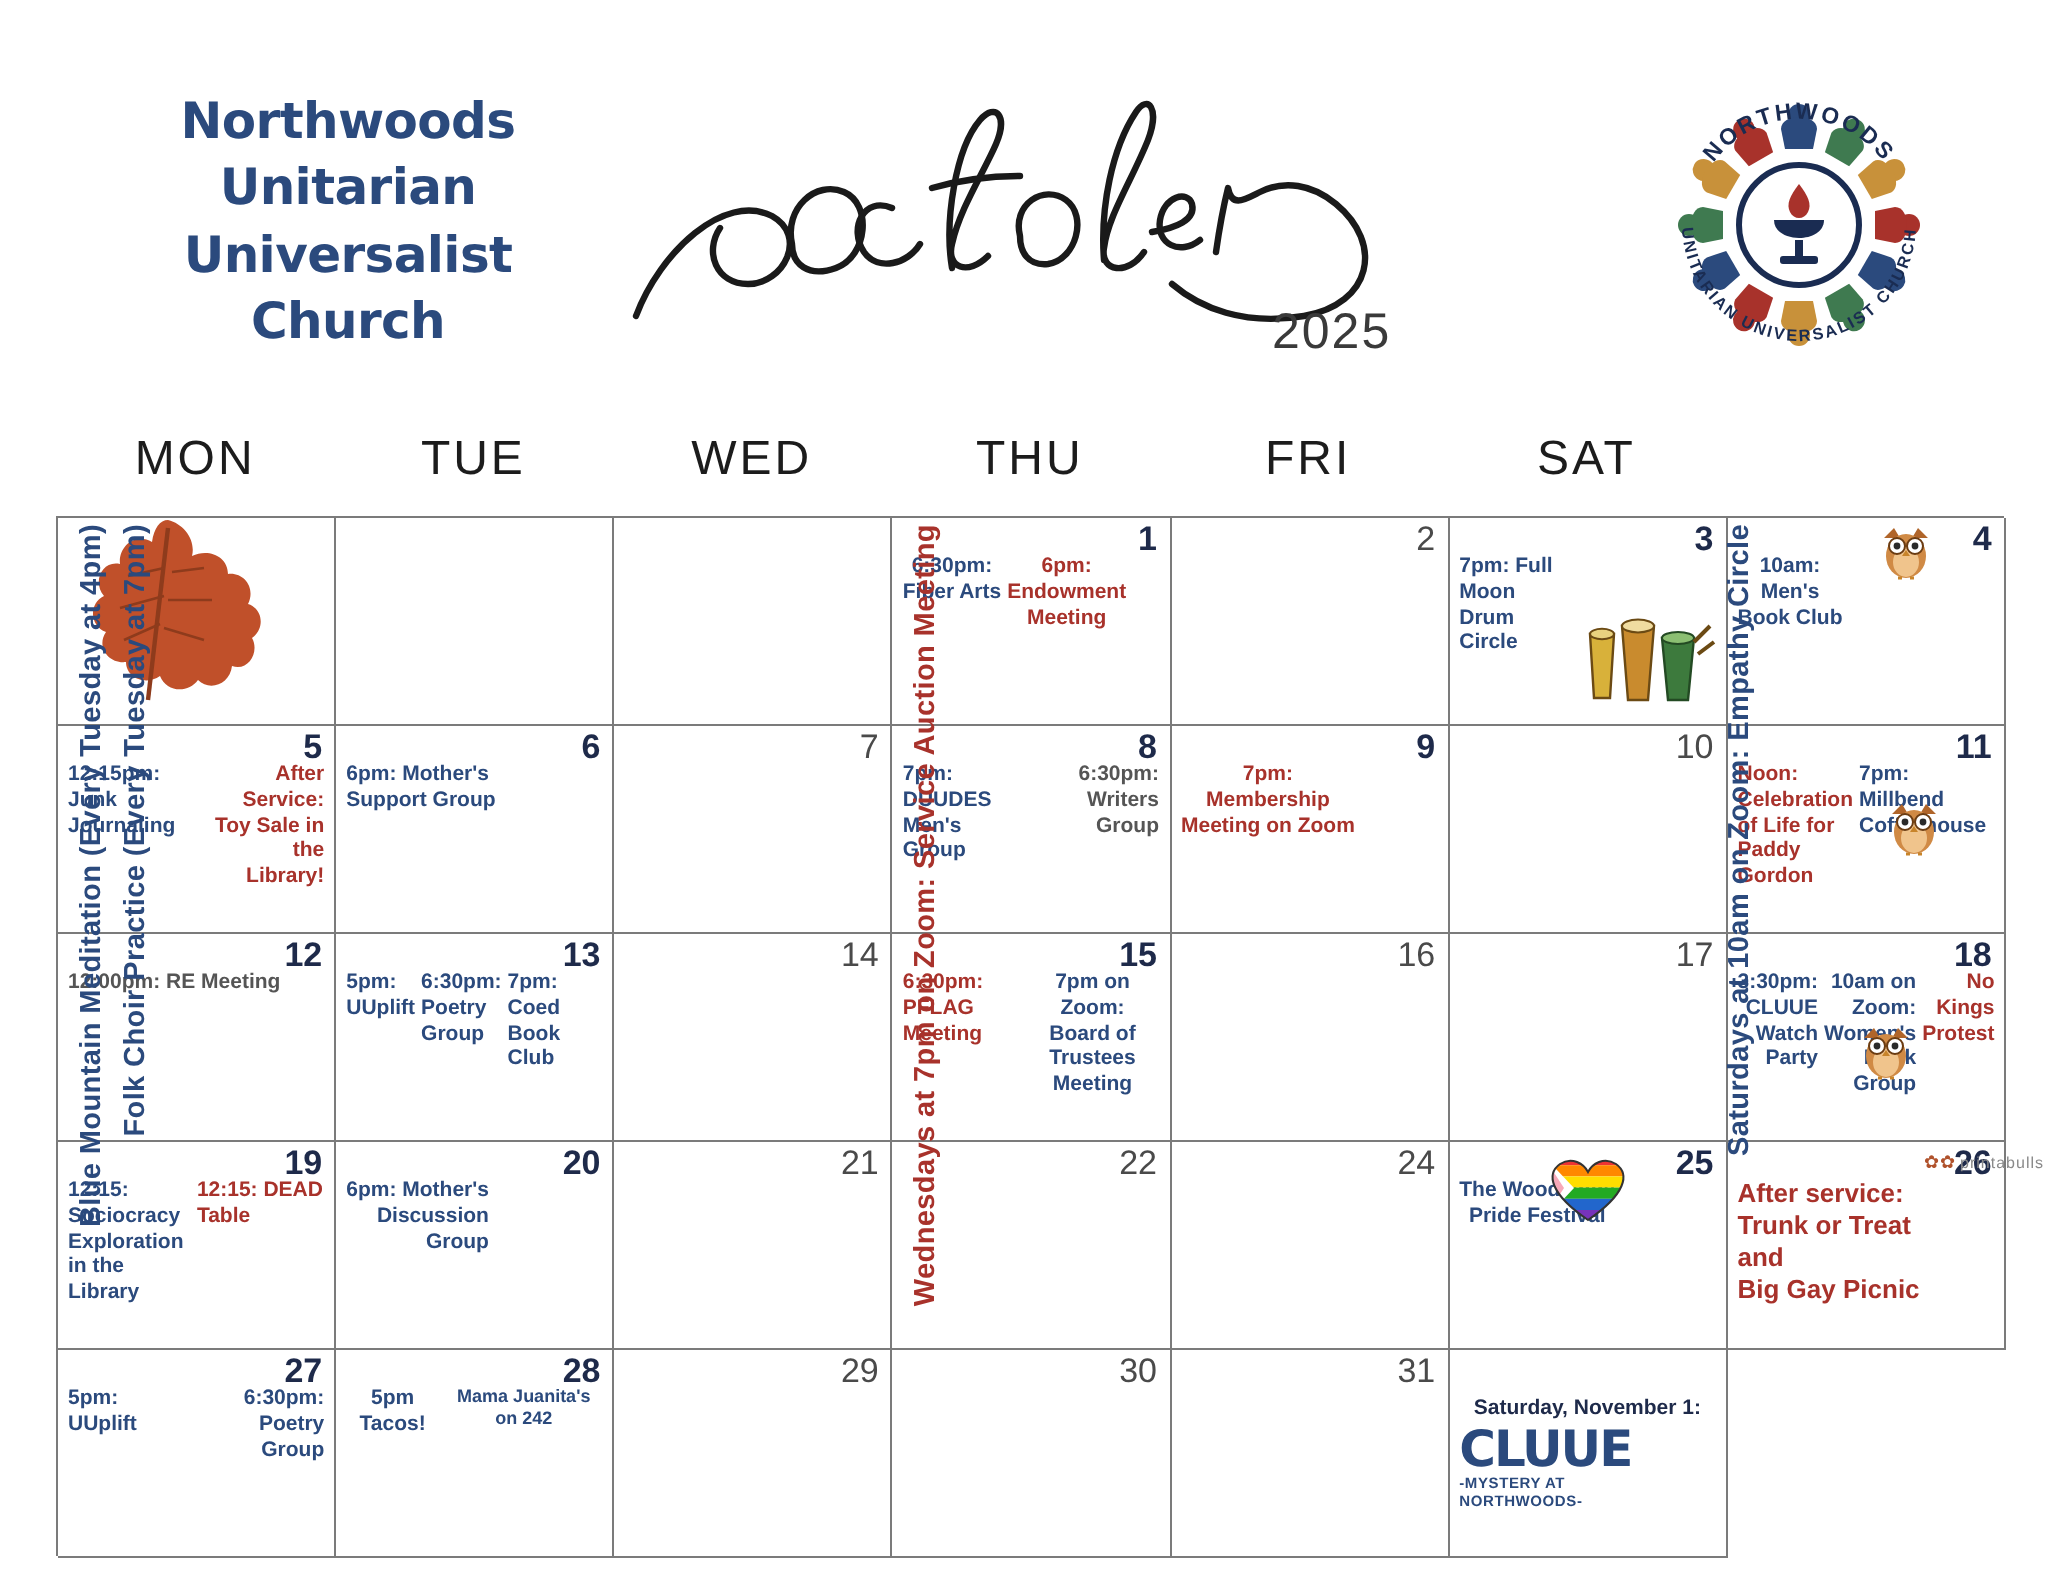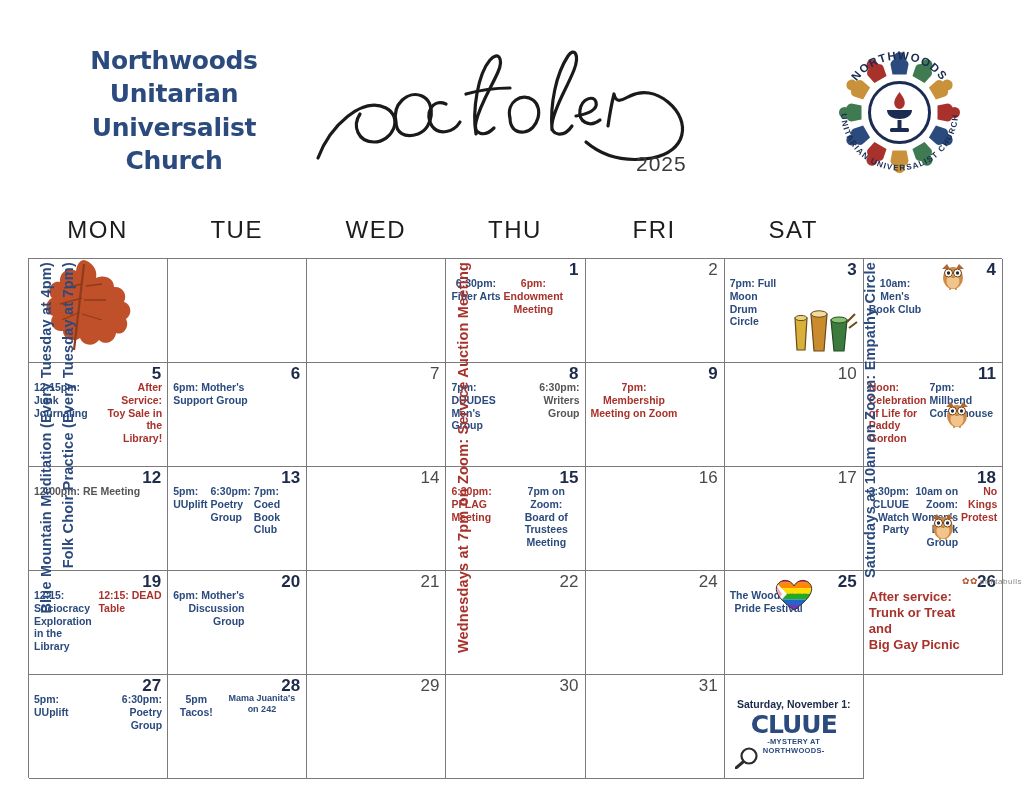--- a/index.html
+++ b/index.html
@@ -22,21 +22,21 @@
     color:#2b4a7d; text-align:center;
     letter-spacing:-0.3px;
   }
   .month-script {
     position:absolute; left:300px; top:30px; width:420px; height:150px;
   }
   .month-script svg { width:100%; height:100%; }
   .year {
     position:absolute; left:636px; top:152px;
     font-family:"Liberation Sans", sans-serif;
-    font-size:21px; color:#3a3a3a; letter-spacing:1px;
+    font-size:25px; color:#3a3a3a; letter-spacing:1px;
   }
   .logo {
     position:absolute; right:58px; top:40px; width:145px; height:145px;
   }
 
   
   .dow-row {
     position:absolute; left:28px; top:216px; width:974px;
     display:grid; grid-template-columns:repeat(7, 139.14px);
   }
@@ -103,21 +103,21 @@
   
   .leaf { position:absolute; left:30px; top:254px; width:110px; height:104px; }
 
   
   .pride { width:46px; height:34px; }
 
   
   .drums { width:74px; height:50px; }
 
   
-  .cluue { text-align:center; margin-top:2px; }
+  .cluue { margin-top:2px; }
   .cluue-word {
     font-family:"DejaVu Sans", sans-serif;
     font-weight:bold; font-size:25px; letter-spacing:-1px;
     color:#2b4a7d; line-height:1;
   }
   .cluue-sub { font-size:7.5px; font-weight:bold; color:#2b4a7d; letter-spacing:0.3px; line-height:1.2; }
   .cluue-date { font-size:10.5px; font-weight:bold; color:#1e2a4a; text-align:center; }
 
   .footer-brand {
     position:absolute; right:8px; bottom:2px;

